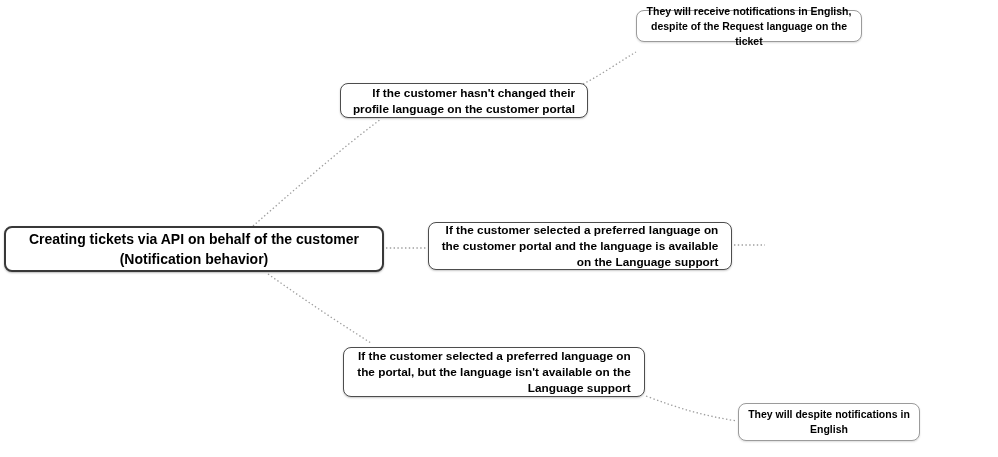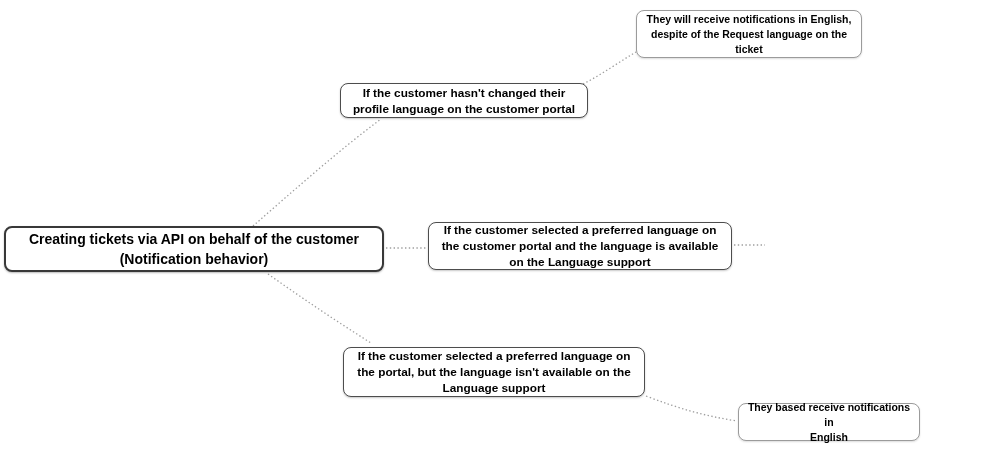--- a/index.html
+++ b/index.html
@@ -49,20 +49,21 @@
     line-height: 20px;
     box-shadow: 0 1px 2px rgba(0,0,0,0.28);
     padding: 1px 20px;
   }
   .node.branch {
     border: 1.6px solid #4d4d4d;
     font-size: 11.8px;
     line-height: 16px;
     box-shadow: 0 1px 2px rgba(0,0,0,0.22);
     padding: 1px 10px;
+    text-align: right;
   }
   .node.leaf {
     border: 1.5px solid #9b9b9b;
     font-size: 10.5px;
     line-height: 15px;
     box-shadow: 0 1px 2px rgba(0,0,0,0.14);
     padding: 1px 3px;
   }
 </style>
 </head>
@@ -82,37 +83,37 @@
   <div class="node root" style="left:4px; top:226px; width:380px; height:46px;">
     <span class="label">Creating tickets via API on behalf of the customer
 (Notification behavior)</span>
   </div>
 
   <div class="node branch" style="left:340px; top:83px; width:248px; height:35px;">
     <span class="label">If the customer hasn't changed their
 profile language on the customer portal</span>
   </div>
 
-  <div class="node leaf" style="left:636px; top:10px; width:226px; height:48px;">
+  <div class="node leaf" style="left:636px; top:10px; width:226px; height:32px;">
     <span class="label">They will receive notifications in English,
 despite of the Request language on the
 ticket</span>
   </div>
 
   <div class="node branch" style="left:428px; top:222px; width:304px; height:48px;">
     <span class="label">If the customer selected a preferred language on
 the customer portal and the language is available
 on the Language support</span>
   </div>
 
 
   <div class="node branch" style="left:343px; top:347px; width:302px; height:50px;">
     <span class="label">If the customer selected a preferred language on
 the portal, but the language isn't available on the
 Language support</span>
   </div>
 
   <div class="node leaf" style="left:738px; top:403px; width:182px; height:38px;">
-    <span class="label">They based receive notifications in
+    <span class="label">They will despite notifications in
 English</span>
   </div>
 
 </div>
 
 </body></html>

